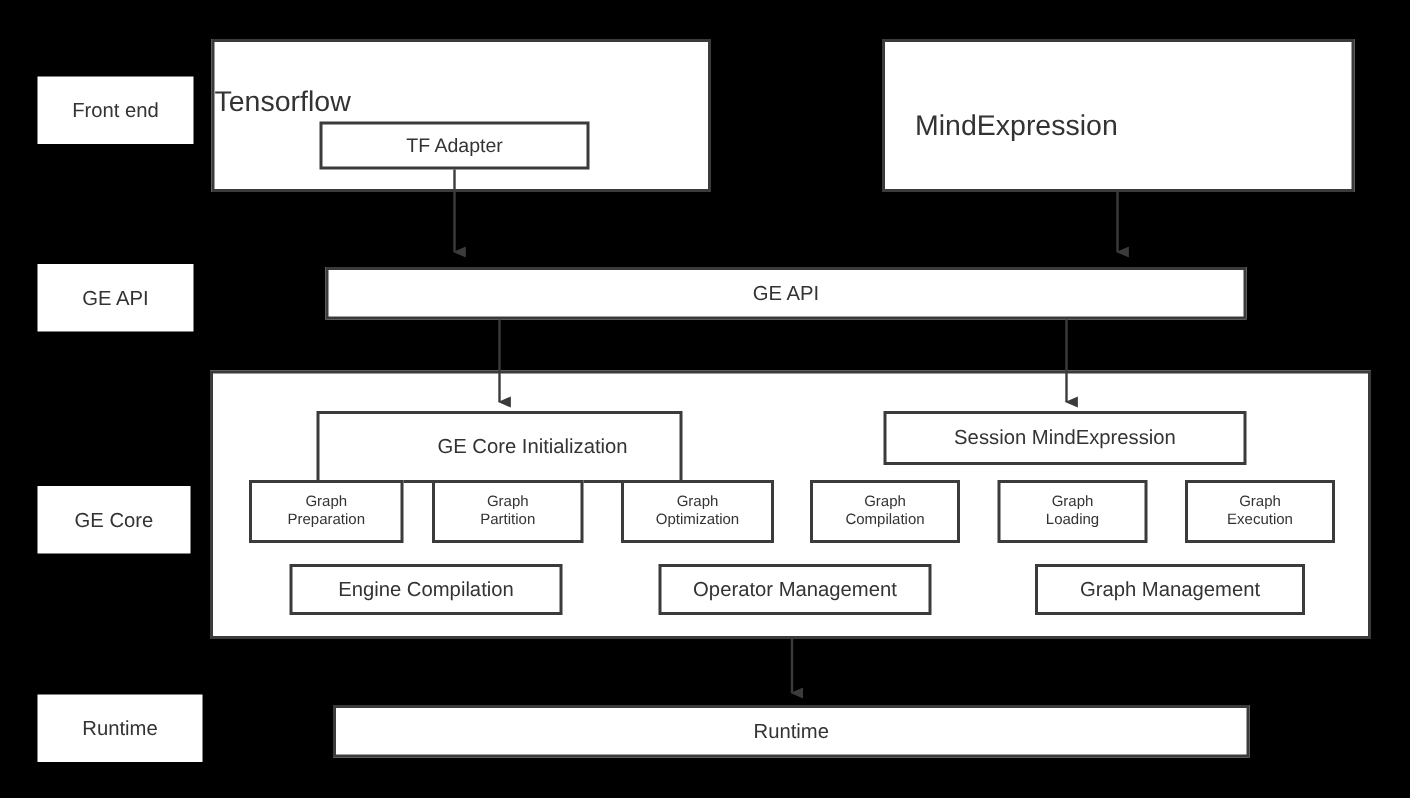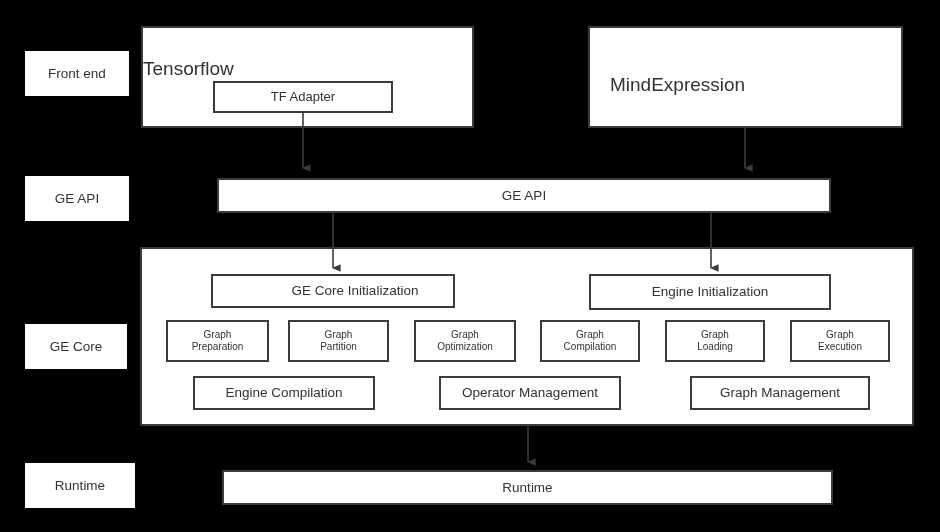--- a/index.html
+++ b/index.html
@@ -141,25 +141,25 @@
   <div class="box frontend-container me" style="left:588px; top:26px; width:315px; height:102px;padding-left:20px;">
     <span class="caption">MindExpression</span>
   </div>
 
   <div class="box bar" style="left:217px; top:178px; width:614px; height:35px;">
     <span>GE API</span>
   </div>
 
   <div class="core-container" style="left:140px; top:247px; width:774px; height:179px;"></div>
 
-  <div class="core-box init" style="left:211px; top:274px; width:244px; height:34px;padding-left:44px;">
+  <div class="core-box init" style="left:211px; top:274px; width:244px; height:48px;padding-left:44px;">
     <span>GE Core Initialization</span>
   </div>
   <div class="core-box init" style="left:589px; top:274px; width:242px; height:36px;">
-    <span>Engine Initialization</span>
+    <span>Session MindExpression</span>
   </div>
 
   <div class="core-box" style="left:166px; top:320px; width:103px; height:42px;">
     <span>Graph
 Preparation</span>
   </div>
   <div class="core-box" style="left:288px; top:320px; width:101px; height:42px;">
     <span>Graph
 Partition</span>
   </div>

